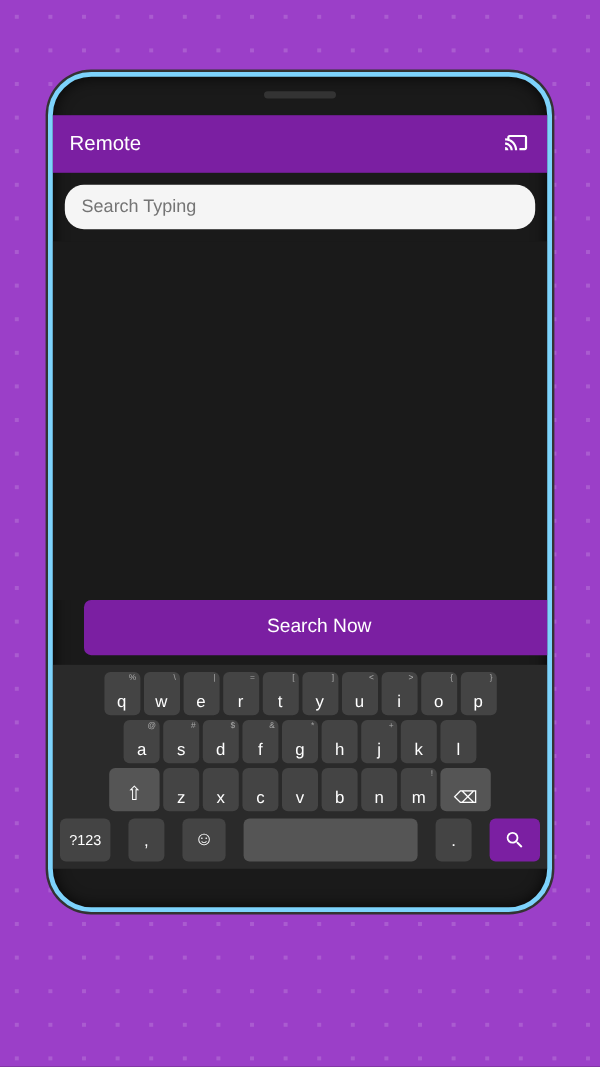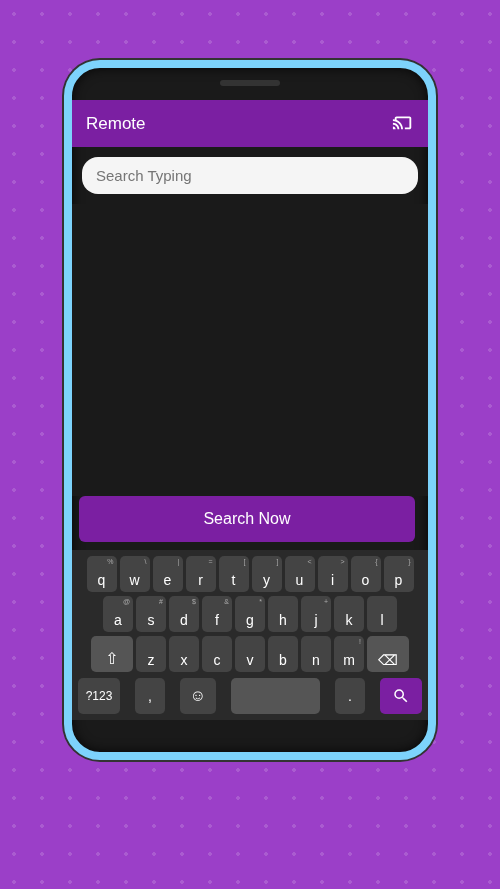--- a/index.html
+++ b/index.html
@@ -39,28 +39,28 @@
     }
 
     .header-text .title {
       font-size: 28px;
       font-weight: 700;
     }
 
     
     .phone {
       position: relative;
-      width: 372px;
+      width: 420px;
       height: 700px;
       background: #1a1a1a;
       border-radius: 36px;
       margin-top: 18px;
       z-index: 1;
       overflow: hidden;
-      border: 8px solid #7dd3fc;
+      border: 4px solid #7dd3fc;
       box-shadow: 0 0 0 2px #333, inset 0 0 12px rgba(0,0,0,0.8);
     }
 
     
     .phone::before {
       content: '';
       position: absolute;
       top: 12px;
       left: 50%;
       transform: translateX(-50%);
@@ -107,21 +107,21 @@
       background: transparent;
       font-size: 15px;
       color: #555;
       width: 100%;
       outline: none;
     }
 
     
     .search-now-btn {
       display: block;
-      margin: 0 7px;
+      margin: 0 26px;
       background: #7b1fa2;
       color: white;
       border: none;
       border-radius: 6px;
       padding: 14px;
       font-size: 16px;
       text-align: center;
       width: calc(100% - 20px);
       cursor: pointer;
     }

